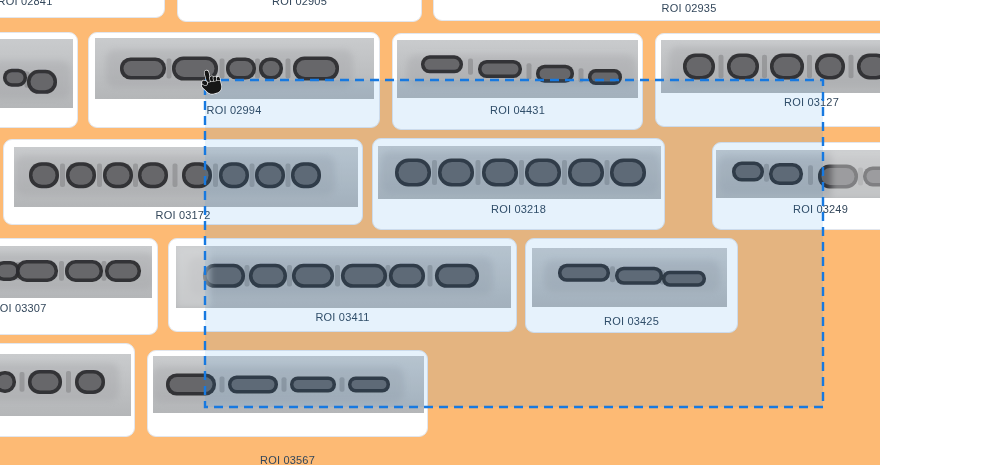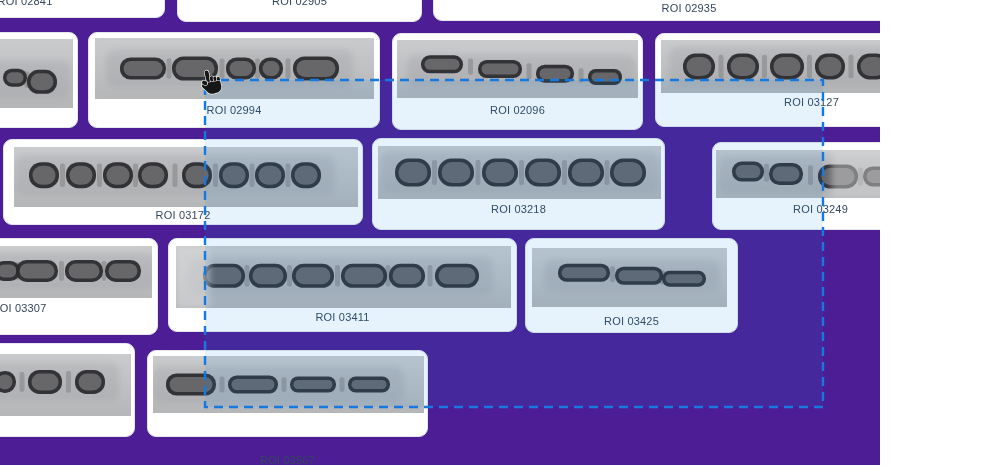--- a/index.html
+++ b/index.html
@@ -1,16 +1,16 @@
 <!DOCTYPE html>
 <html><head>
 <meta charset="utf-8">
 <style>
   html,body{margin:0;padding:0;background:#fff;}
-  .stage{position:relative;width:880px;height:465px;overflow:hidden;background:#4c1d95;
+  .stage{position:relative;width:880px;height:465px;overflow:hidden;background:#fdba74;
          font-family:"Liberation Sans","DejaVu Sans",sans-serif;}
   .roi-card{position:absolute;background:#fff;border:1px solid #e2e6ed;border-radius:9px;
             box-sizing:border-box;}
   .roi-thumb{position:absolute;display:block;}
   .roi-label{position:absolute;left:0;right:0;text-align:center;font-size:11px;
              letter-spacing:.2px;color:#33475b;line-height:13px;white-space:nowrap;}
   .overlay{position:absolute;left:0;top:0;pointer-events:none;}
   .cursor{position:absolute;width:30px;height:32px;}
 </style>
 </head>
@@ -117,21 +117,21 @@
             <rect x="24" y="15.36" width="42" height="18" rx="8.64" fill="#2b2b2e" opacity="0.95"></rect>
             <rect x="27.5" y="18.86" width="35" height="11" rx="5.5" fill="#8a8a8e" opacity="0.6"></rect>
             <rect x="81" y="20" width="44" height="18" rx="8.64" fill="#2b2b2e" opacity="0.95"></rect>
             <rect x="84.5" y="23.5" width="37" height="11" rx="5.5" fill="#8a8a8e" opacity="0.6"></rect>
             <rect x="139" y="24.64" width="38" height="18" rx="8.64" fill="#2b2b2e" opacity="0.95"></rect>
             <rect x="142.5" y="28.14" width="31" height="11" rx="5.5" fill="#8a8a8e" opacity="0.6"></rect>
             <rect x="191" y="29.119999999999997" width="34" height="16" rx="7.68" fill="#2b2b2e" opacity="0.95"></rect>
             <rect x="194.5" y="32.62" width="27" height="9" rx="4.5" fill="#8a8a8e" opacity="0.6"></rect>
           </g>
         </svg></span>
-    <div class="roi-label" style="top: 70px;">ROI 02096</div>
+    <div class="roi-label" style="top: 70px;">ROI 04431</div>
   </div>
     <div class="roi-card" style="left: 655px; top: 33px; width: 313px; height: 94px;">
     <span class="roi-thumb" style="left: 5px; top: 6px;"><svg width="303" height="53" viewBox="0 0 303 53">
           <defs>
             <linearGradient id="g7" x1="0" y1="0" x2="0" y2="1">
               <stop offset="0" stop-color="#c9cbcd"></stop>
               <stop offset="1" stop-color="#b4b6b8"></stop>
             </linearGradient>
             <filter id="f7" x="-20%" y="-20%" width="140%" height="140%">
               <feGaussianBlur stdDeviation="0.7"></feGaussianBlur>

